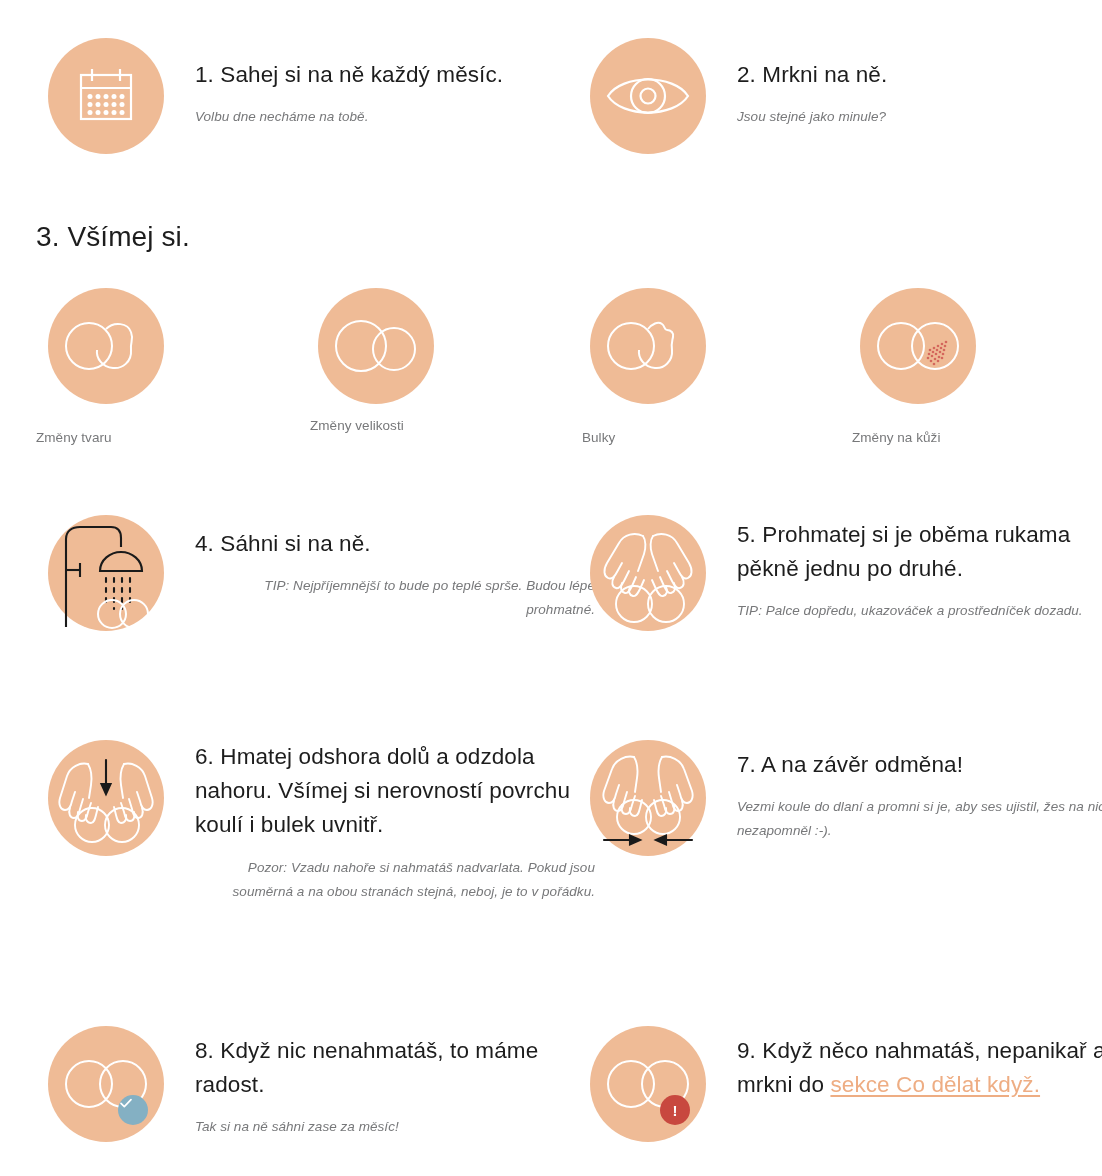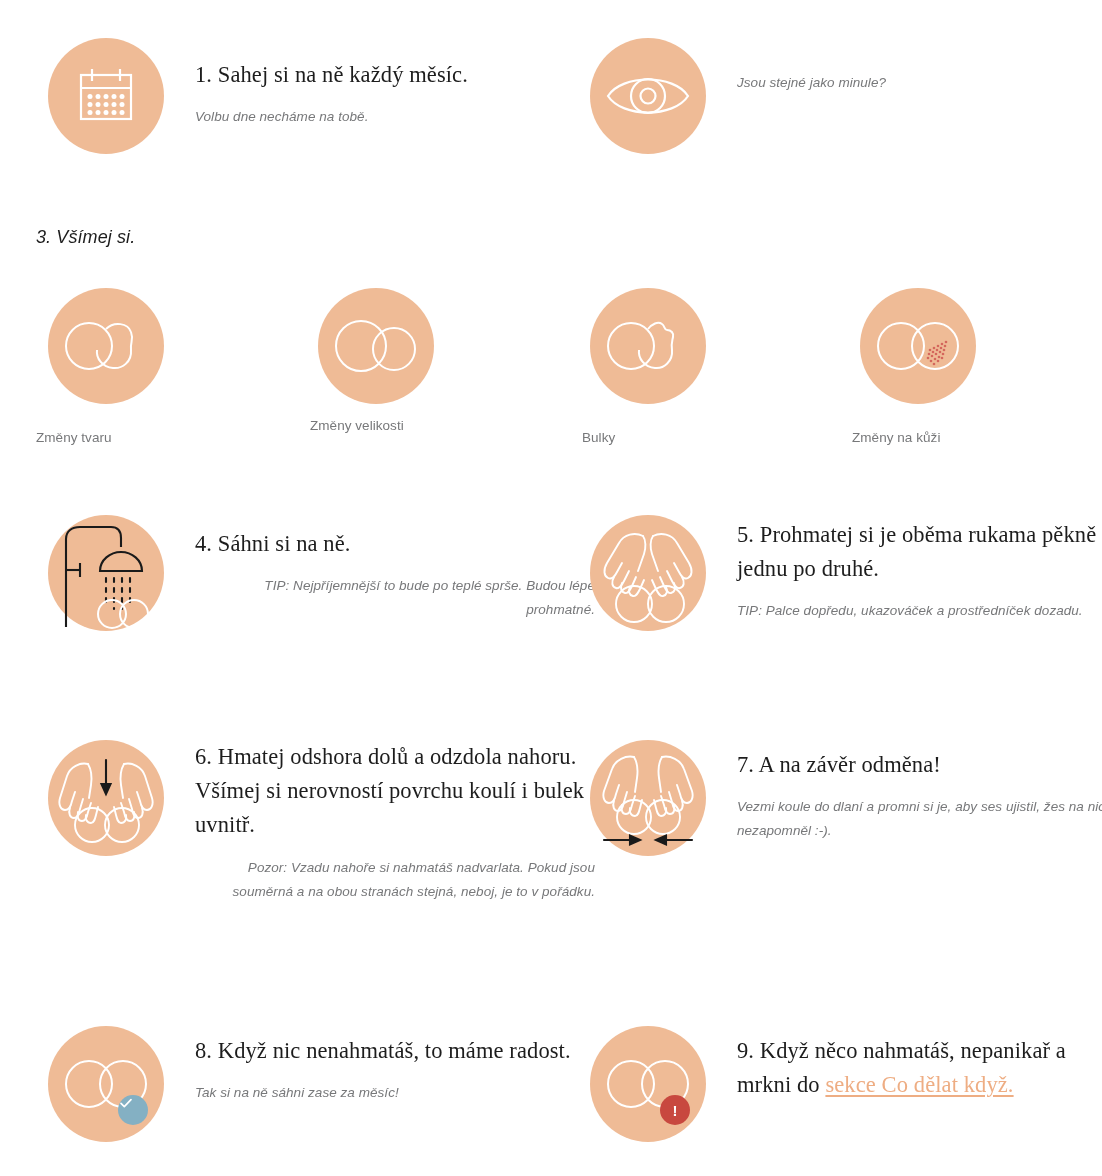--- a/index.html
+++ b/index.html
@@ -22,42 +22,40 @@
     overflow: visible;
   }
   .circle svg { display: block; position: absolute; left: 0; top: 0; }
 
   .htxt {
     color: #1d1d1d;
     font-size: 22.5px;
     line-height: 34px;
     font-weight: 400;
     letter-spacing: 0.1px;
-    font-family: Liberation Serif, serif;
   }
   .btxt {
     color: #77787a;
     font-size: 13.5px;
     line-height: 24px;
     font-weight: 400;
     letter-spacing: 0.05px;
     font-style: italic;
   }
   .caption {
     color: #77787a;
     font-size: 13.5px;
     line-height: 20px;
     letter-spacing: 0.05px;
   }
   .sect-title {
     color: #1d1d1d;
-    font-size: 18px;
+    font-size: 28px;
     line-height: 30px;
     letter-spacing: 0.1px;
-    font-style: italic;
   }
   a.inline-link {
     color: #eead83;
     text-decoration: underline;
     text-underline-offset: 3px;
   }
   .badge {
     position: absolute;
     border-radius: 50%;
     display: flex;
@@ -111,20 +109,21 @@
     <div class="circle" style="left:0; top:0; width:116px; height:116px;">
       <svg width="116" height="116" viewBox="0 0 116 116">
         <g fill="none" stroke="#ffffff" stroke-width="2.2">
           <path d="M18 58 C32 36, 84 36, 98 58 C84 80, 32 80, 18 58 Z"></path>
           <circle cx="58" cy="58" r="17"></circle>
           <circle cx="58" cy="58" r="7.5"></circle>
         </g>
       </svg>
     </div>
     <div style="position:absolute; left:147px; top:20px; width:360px;">
+      <div class="htxt">2. Mrkni na ně.</div>
       <div class="btxt" style="margin-top:13px;">Jsou stejné jako minule?</div>
     </div>
   </div>
 
   <div class="block" style="left:36px; top:222px;">
     <div class="sect-title">3. Všímej si.</div>
   </div>
 
   <div class="block" style="left:48px; top:288px;">
     <div class="circle" style="left:0; top:0; width:116px; height:116px;">

